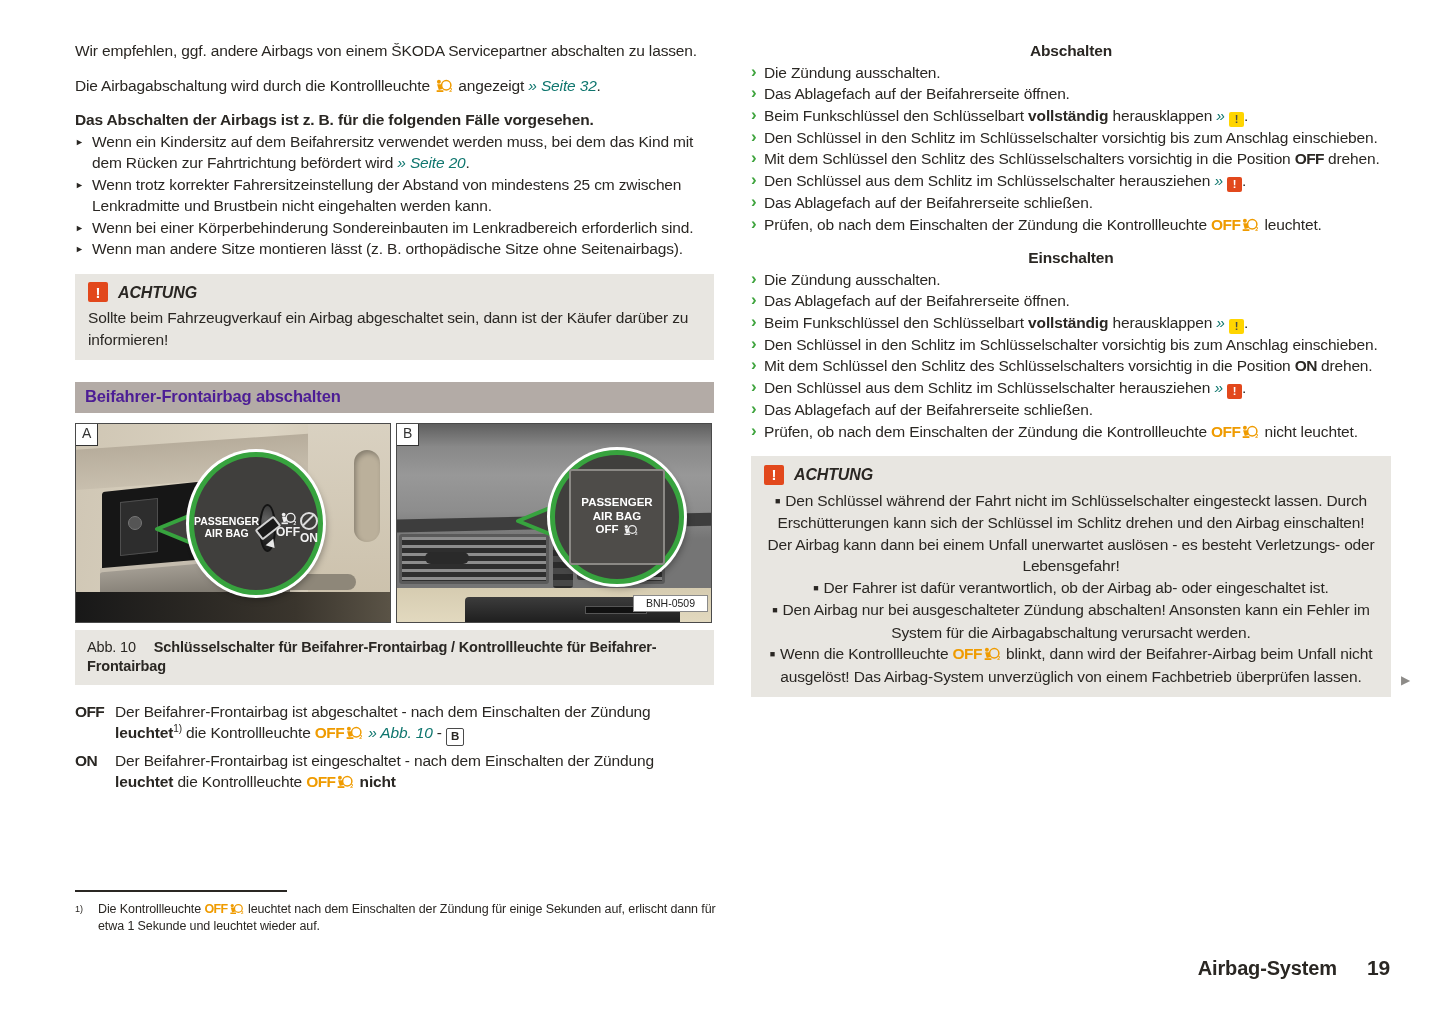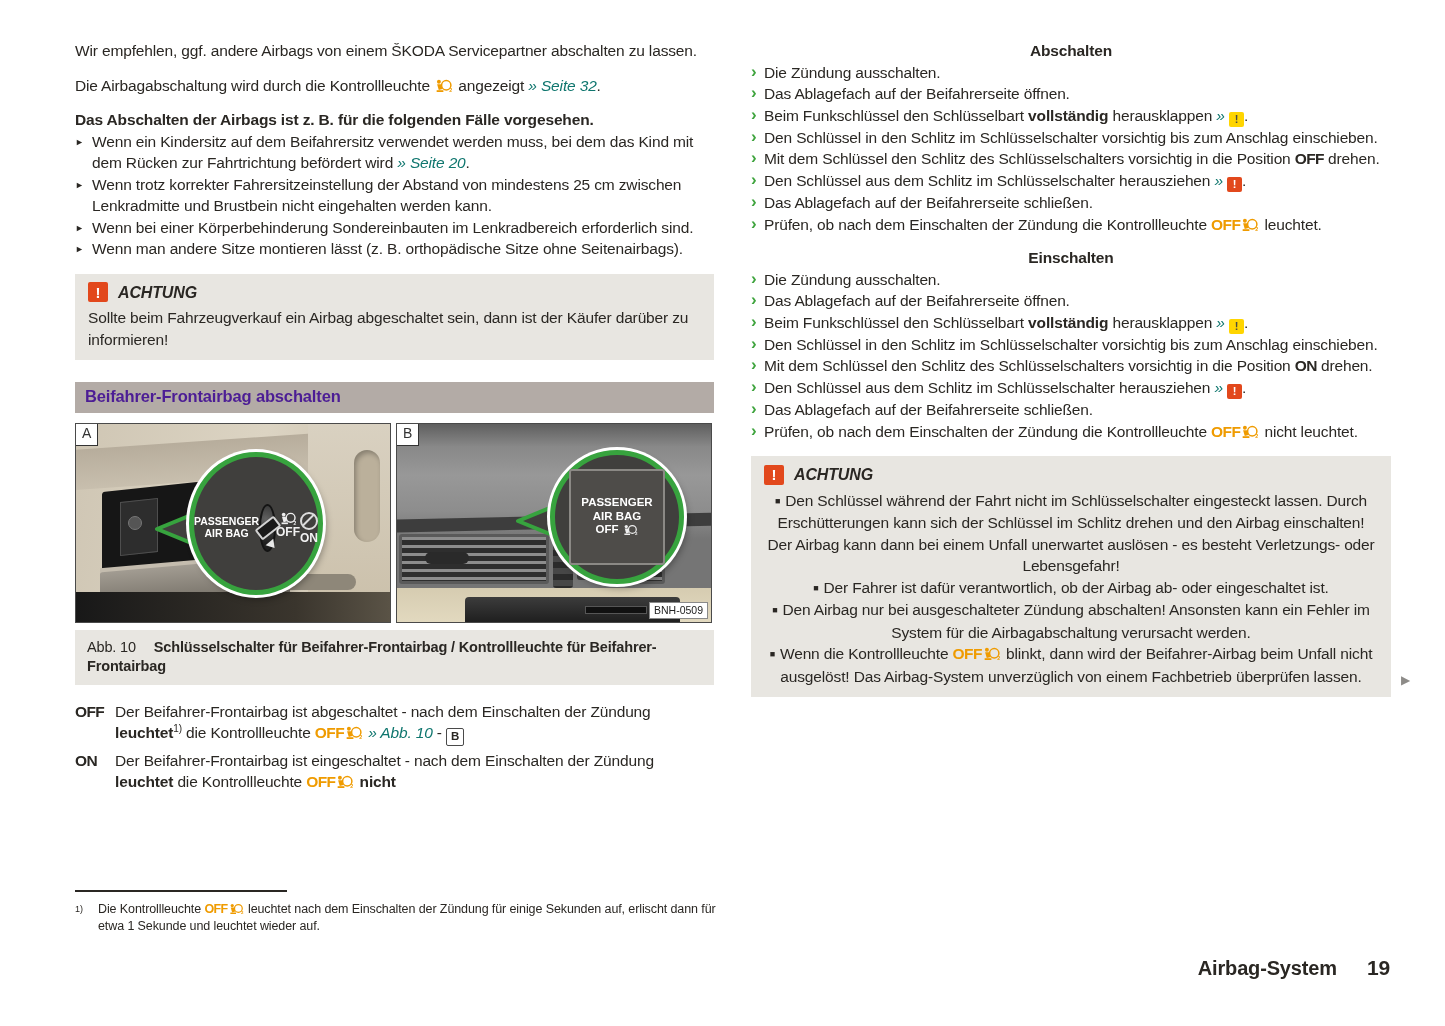--- a/index.html
+++ b/index.html
@@ -89,22 +89,22 @@
   .pb-ventl{left:2px;top:110px;width:150px;height:50px;background:repeating-linear-gradient(180deg,#8d8d8d 0 3px,#2e2e2e 3px 8px);border:3px solid #5a5a5a;border-radius:3px;box-sizing:border-box;}
   .pb-knob{left:28px;top:128px;width:44px;height:12px;background:#2a2a2a;border-radius:6px;}
   .pb-ctrl{left:156px;top:108px;width:20px;height:56px;background:repeating-linear-gradient(180deg,#474747 0 6px,#2b2b2b 6px 12px);border-radius:3px;}
   .pb-hazard{left:180px;top:116px;width:42px;height:40px;background:#3f3f3f;border-radius:3px;}
   .pb-hazard::after{content:"";position:absolute;left:10px;top:12px;width:0;height:0;
     border-left:11px solid transparent;border-right:11px solid transparent;border-bottom:15px solid #d23b2b;}
   .pb-ventr{left:226px;top:110px;width:42px;height:50px;background:repeating-linear-gradient(180deg,#868686 0 3px,#313131 3px 8px);border:3px solid #5a5a5a;border-radius:3px;box-sizing:border-box;}
   .pb-lower{left:0;bottom:0;width:100%;height:34px;background:linear-gradient(180deg,#d6ccb1,#e2d9bf);}
   .pb-radio{left:68px;bottom:0;width:215px;height:25px;background:linear-gradient(#3c3c3c,#1f1f1f);border-radius:4px 4px 0 0;}
   .pb-radio::after{content:"";position:absolute;left:120px;top:9px;width:60px;height:6px;background:#111;border:1px solid #565656;}
-  .photo-code{position:absolute;right:3px;bottom:3px;background:#fff;border:1px solid #8a8a8a;
-    padding:0 4px;font-size:10.5px;line-height:15px;color:#222;z-index:6;letter-spacing:0;}
+  .photo-code{position:absolute;right:3px;bottom:10px;background:#fff;border:1px solid #8a8a8a;
+    padding:0 12px;font-size:10.5px;line-height:15px;color:#222;z-index:6;letter-spacing:0;}
 
   
   .callout{position:absolute;width:124px;height:124px;border-radius:50%;background:#403f3d;
     border:5px solid #37a33e;box-shadow:0 0 0 3px #ffffff,3px 4px 7px rgba(0,0,0,.35);z-index:5;
     display:flex;flex-direction:row;align-items:center;}
   .ca{left:113px;top:28px;padding-top:9px;box-sizing:content-box;}
   .cb{left:153px;top:26px;justify-content:center;}
   .pointer{position:absolute;z-index:4;}
   .pointer-a{left:78px;top:86px;}
   .pointer-b{left:118px;top:78px;}

